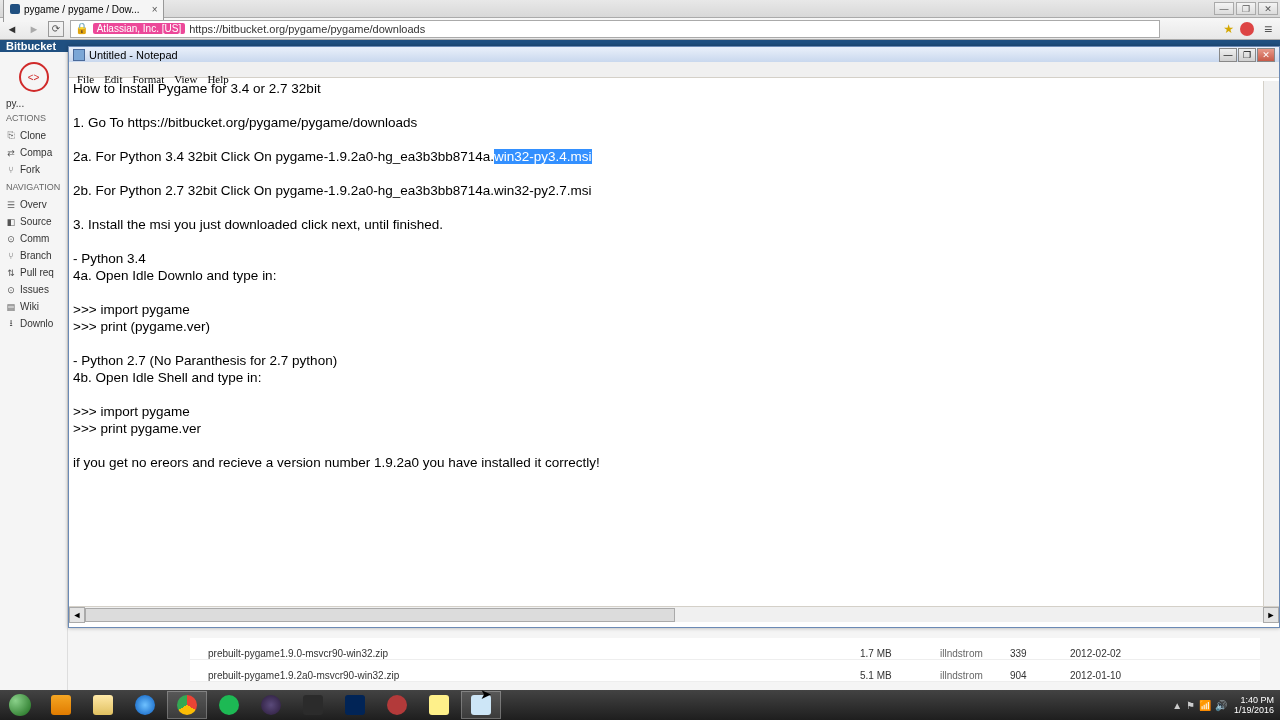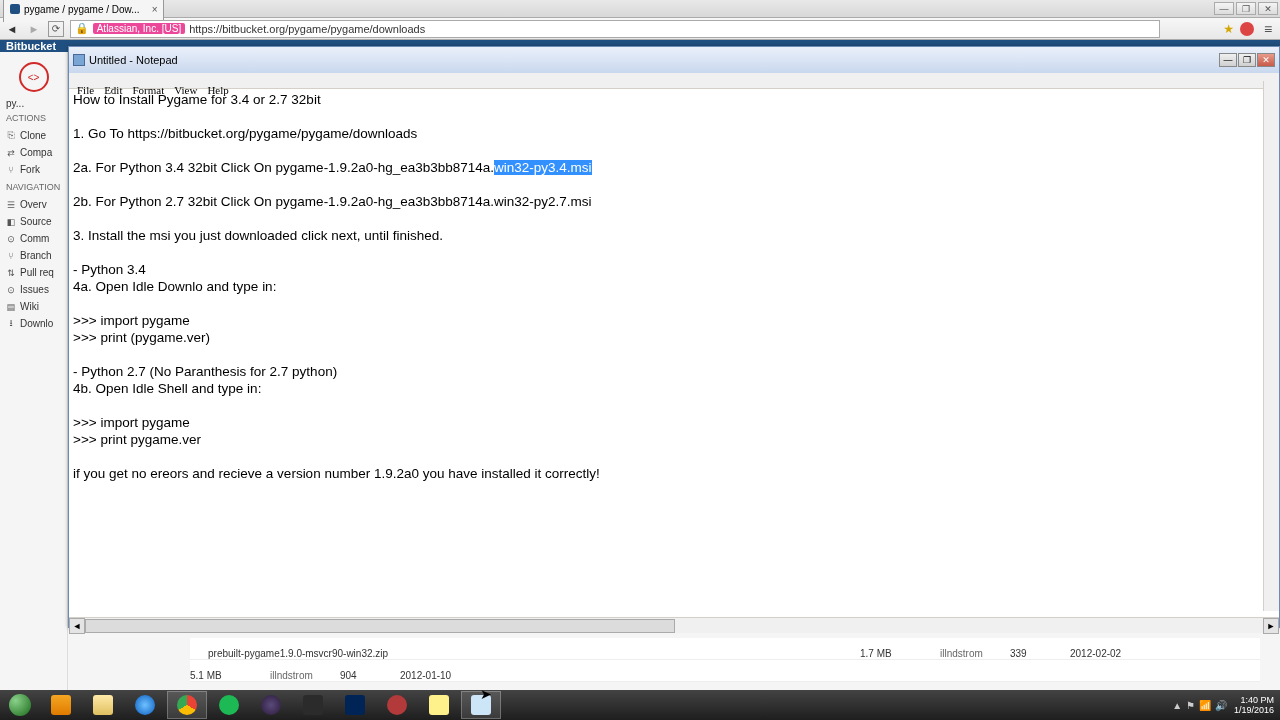--- a/index.html
+++ b/index.html
@@ -34,21 +34,21 @@
 .table-strip { position:absolute; left:190px; right:20px; top:598px;}
 .table-row { display:flex; font-size:10px; color:#333; height:22px; align-items:flex-end; border-bottom:1px solid #eee; background:#fff;}
 .table-row .c1 { width:670px; padding-left:18px;}
 .table-row .c2 { width:80px;}
 .table-row .c3 { width:70px; color:#666;}
 .table-row .c4 { width:60px;}
 .table-row .c5 { width:120px;}
 
 
 .notepad { position:absolute; left:68px; top:46px; width:1212px; height:582px; background:#fff; border:1px solid #6b8ab5; box-shadow:0 0 4px rgba(0,0,0,0.3);}
-.np-titlebar { height:26px; background:linear-gradient(#eaf0fa,#c9d8ee); display:flex; align-items:center; padding:0 4px; font-size:11px; gap:4px;}
+.np-titlebar { height:15px; background:linear-gradient(#eaf0fa,#c9d8ee); display:flex; align-items:center; padding:0 4px; font-size:11px; gap:4px;}
 .np-icon { width:12px; height:12px; background:#7aa6d6; border:1px solid #4a6a9a;}
 .np-winbtns { margin-left:auto; display:flex; gap:1px;}
 .np-winbtn { width:18px; height:14px; background:linear-gradient(#f0f0f0,#d0d0d0); border:1px solid #888; font-size:9px; display:flex;align-items:center;justify-content:center;}
 .np-winbtn.close { background:linear-gradient(#e89a8a,#c85a48); color:#fff;}
 .np-menubar { height:16px; background:#f0f0f0; display:flex; gap:2px; font-size:11px; padding:0 4px; border-bottom:1px solid #d4d0c8;}
 .np-menubar span { padding:11px 4px;font-family:Liberation Serif, serif;}
 .np-body { font-family:"Lucida Console","Consolas",monospace; font-size:13.5px; line-height:16px; padding:2px 4px; white-space:pre; overflow:hidden; height:528px; position:relative;}
 .np-body .highlight { background:#3390ff; color:#fff;}
 .np-scroll-h { height:16px; background:#f0f0f0; border-top:1px solid #d4d0c8; position:relative;}
 .np-scroll-h .arrow { width:16px;height:16px;background:#e4e4e4;border:1px solid #aaa;position:absolute;display:flex;align-items:center;justify-content:center;font-size:9px;}
@@ -163,20 +163,21 @@
 
   <div class="table-strip">
     <div class="table-row">
       <span class="c1">prebuilt-pygame1.9.0-msvcr90-win32.zip</span>
       <span class="c2">1.7 MB</span>
       <span class="c3">illndstrom</span>
       <span class="c4">339</span>
       <span class="c5">2012-02-02</span>
     </div>
     <div class="table-row">
+      <span class="c1">prebuilt-pygame1.9.2a0-msvcr90-win32.zip</span>
       <span class="c2">5.1 MB</span>
       <span class="c3">illndstrom</span>
       <span class="c4">904</span>
       <span class="c5">2012-01-10</span>
     </div>
   </div>
 </div>
 
 <div class="notepad">
   <div class="np-titlebar">

